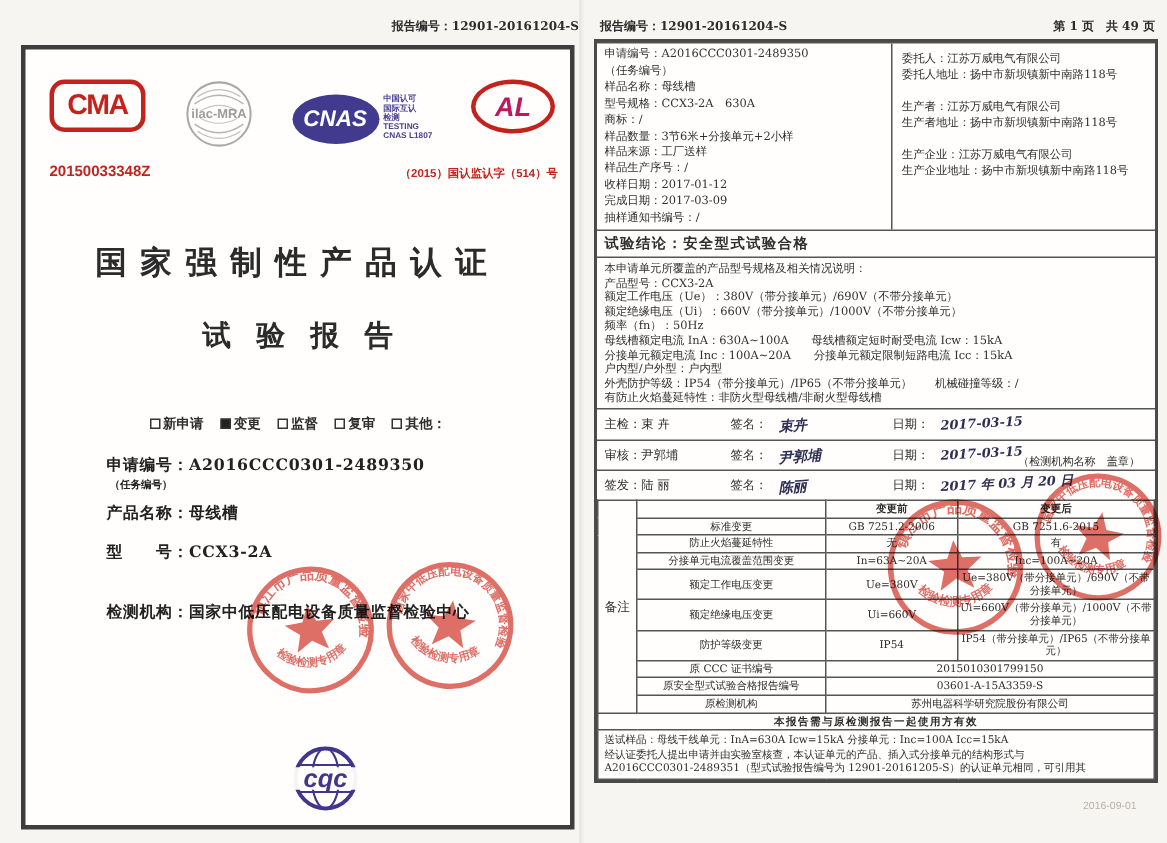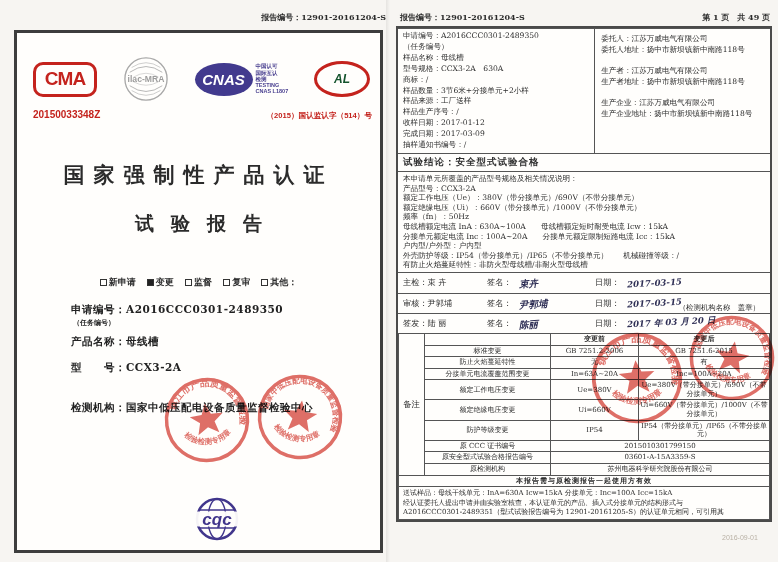--- a/index.html
+++ b/index.html
@@ -8,34 +8,34 @@
   .canvas { position:relative; width:778px; height:562px; overflow:hidden; background:#f7f5f2; }
   .seam { position:absolute; left:386px; top:0; width:4px; height:562px;
           background:linear-gradient(90deg, rgba(0,0,0,0.07), rgba(0,0,0,0.0)); }
 
   
   .lp-report-no { position:absolute; top:12px; left:248px; width:138px; text-align:right;
                   font-size:8px; font-weight:bold; color:#2c2c2c; font-family:"DejaVu Serif", serif; }
   .page-left { position:absolute; left:14px; top:30px; width:369px; height:523px;
                background:#fffefc; border:3px solid #3d3d3d; }
   .lp-logos { position:absolute; top:20px; left:16px; right:10px; height:52px;
-              display:flex; align-items:center; justify-content:space-between;gap:24px; }
+              display:flex; justify-content:space-between;gap:24px; }
   .cma-mark { width:64px; height:35px; border:3px solid #c4231d; border-radius:10px;
               display:flex; align-items:center; justify-content:center;
               color:#c4231d; font-weight:bold; font-size:19px; letter-spacing:-1px; }
   .cma-no { position:absolute; top:76px; left:16px; color:#c4231d; font-weight:bold; font-size:10px; }
   .ilac { opacity:0.85; }
   .cnas-wrap { display:flex; align-items:center; gap:3px; }
   .cnas-mark { width:58px; height:33px; background:#423a8e; border-radius:50%;
                display:flex; align-items:center; justify-content:center;
                color:#fff; font-weight:bold; font-style:italic; font-size:15px; letter-spacing:0; }
   .cnas-lines { font-size:5.5px; line-height:6.2px; color:#4a4090; font-weight:bold; }
   .al-mark { width:56px; height:36px; border:3px solid #c4231d; border-radius:50%;
              display:flex; align-items:center; justify-content:center;
-             color:#14532d; font-weight:bold; font-size:12px; font-style:italic; }
+             color:#be185d; font-weight:bold; font-size:18px; font-style:italic; }
   .al-no { position:absolute; top:78px; right:8px; color:#c4231d; font-weight:bold; font-size:7.6px; }
   .lp-title1 { position:absolute; top:128px; left:0; right:0; text-align:center;
                font-family:"DejaVu Serif", serif; font-size:21px; font-weight:bold;
                letter-spacing:9px; color:#2b2b2b; }
   .lp-title2 { position:absolute; top:178px; left:0; right:0; text-align:center;
                font-family:"DejaVu Serif", serif; font-size:19px; font-weight:bold;
                letter-spacing:17px; color:#2b2b2b; text-indent:17px; }
   .lp-checks { position:absolute; top:243px; left:0; right:0; text-align:center;
                font-size:9px; font-weight:bold; font-family:"DejaVu Serif", serif; }
   .chk { margin:0 4px; white-space:nowrap; }

